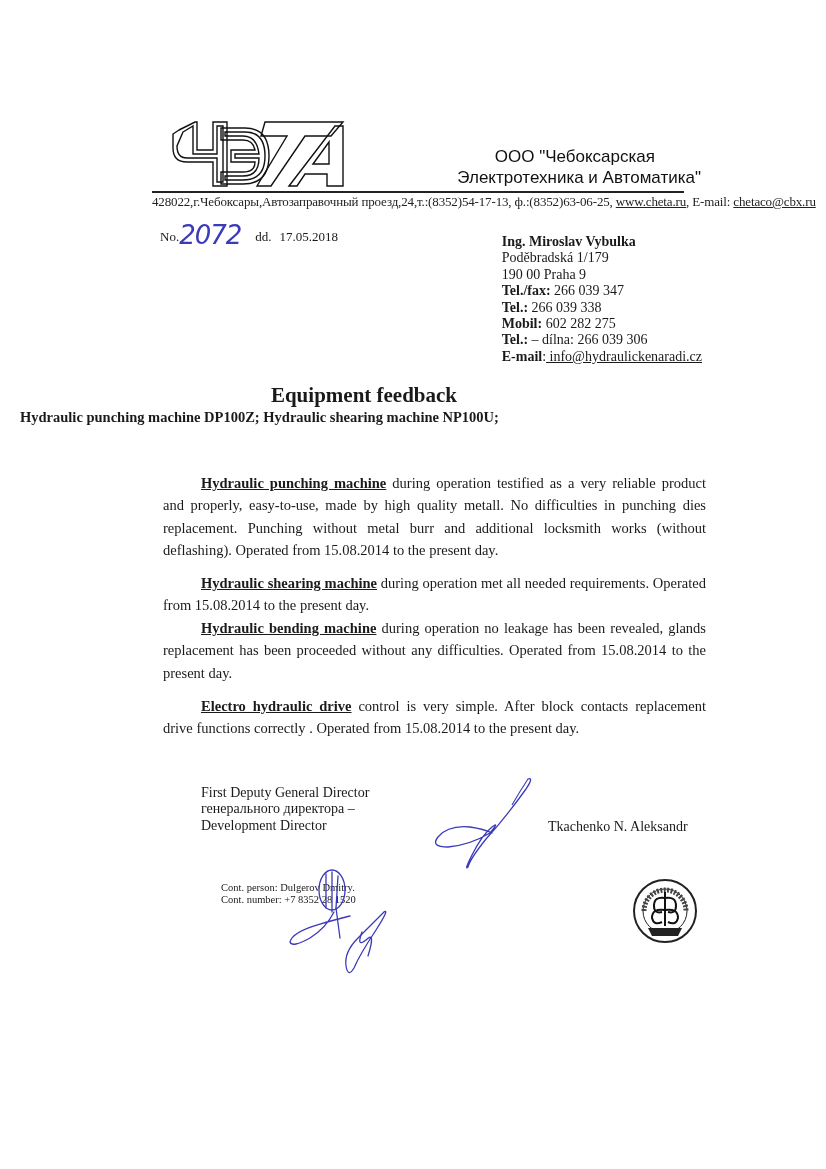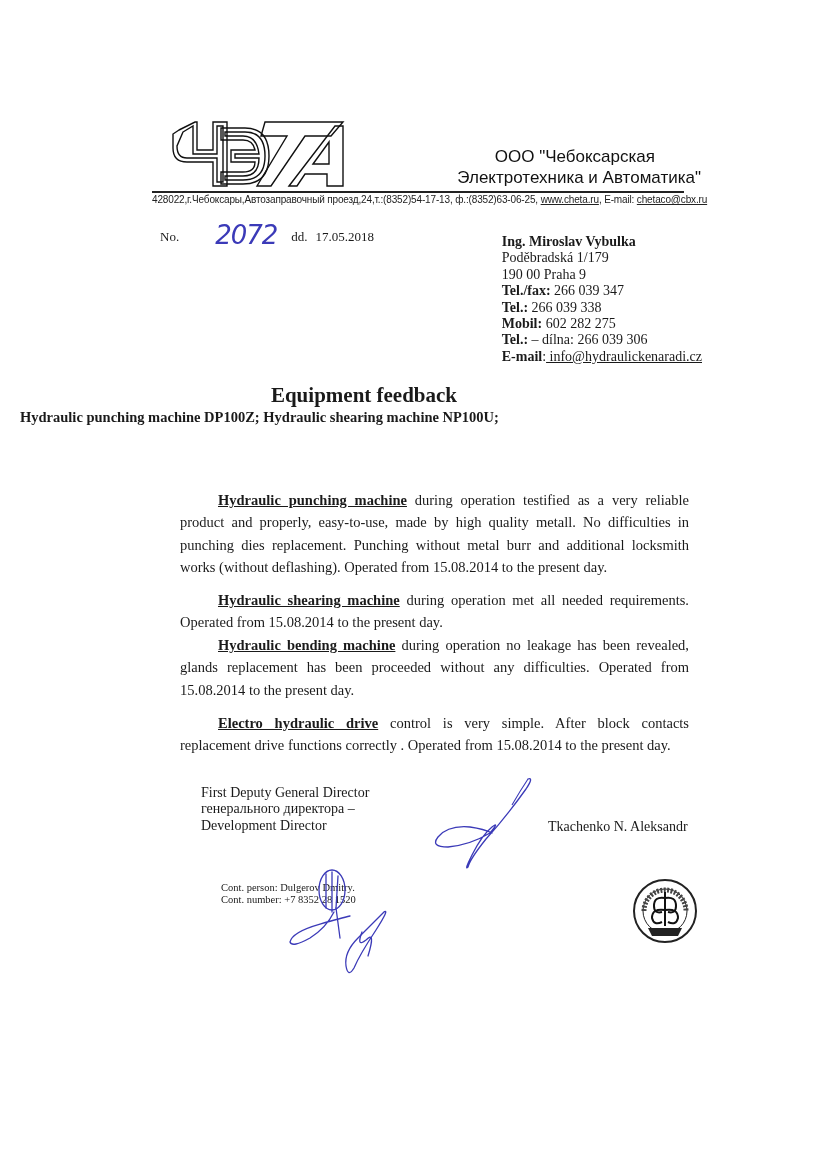--- a/index.html
+++ b/index.html
@@ -5,44 +5,44 @@
   html, body { margin: 0; padding: 0; background: #ffffff; }
   body { width: 826px; height: 1169px; position: relative; overflow: hidden; font-family: "Liberation Serif", serif; color: #1a1a1a; }
   .abs { position: absolute; }
 
   
   #logo { left: 165px; top: 120px; width: 180px; height: 68px; }
   .company { right: 125px; top: 146px; text-align: right; font-family: "Liberation Sans", sans-serif; font-size: 17px; line-height: 21px; color: #111; }
   .company div { white-space: nowrap; }
   .company .l1 { padding-right: 46px; }
   .rule { left: 152px; top: 191px; width: 532px; height: 1.5px; background: #222; }
-  .addr { left: 152px; top: 194px; font-family: Liberation Sans, sans-serif; font-size: 10px; letter-spacing: -0.15px; color: #222; white-space: nowrap; }
+  .addr { left: 152px; top: 194px; font-family: Liberation Serif, serif; font-size: 13px; letter-spacing: -0.15px; color: #222; white-space: nowrap; }
   .addr u { text-decoration: underline; }
 
   
   .numline { left: 160px; top: 217px; font-size: 13px; white-space: nowrap; }
-  .numline .hand { font-family: "DejaVu Sans", sans-serif; font-size: 26px; color: #3b3ab8; font-style: italic; letter-spacing: -1px; position: relative; top: 3px; font-weight: 300; margin-left: 36px; }
+  .numline .hand { font-family: "DejaVu Sans", sans-serif; font-size: 26px; color: #3b3ab8; font-style: italic; letter-spacing: -1px; position: relative; top: 3px; font-weight: 300; }
   .numline .dd { margin-left: 14px; }
   .numline .date { margin-left: 8px; }
 
   
   .recip { right: 124px; top: 234px; text-align: left; font-size: 14px; line-height: 16.4px; }
   .recip div { white-space: nowrap; }
   .recip b { font-weight: bold; }
   .recip .email { text-decoration: underline; }
 
   
   .title { left: 0; width: 728px; top: 383px; text-align: center; font-size: 21px; font-weight: bold; }
   .subtitle { left: 0; width: 826px; top: 409px; text-align: left; font-size: 14.5px; font-weight: bold; line-height: 16.5px; }
   .subtitle div { white-space: nowrap; }
   .subtitle .s1 { padding-left: 20px; }
 
   
   .body { left: 163px; width: 543px; font-size: 14.5px; line-height: 22.4px; text-align: justify; }
-  .body p { margin: 17px; text-indent: 38px; }
+  .body p { margin: 0; text-indent: 38px; }
   .body .hl { font-weight: bold; text-decoration: underline; }
   #p1 { top: 472px; }
   #p2 { top: 572px; }
   #p3 { top: 617px; }
   #p4 { top: 695px; }
 
   
   .sigtitle { left: 201px; top: 785px; font-size: 14px; line-height: 16.4px; }
   .sigtitle div { white-space: nowrap; }
   .signame { left: 548px; top: 819px; font-size: 14px; white-space: nowrap; }

